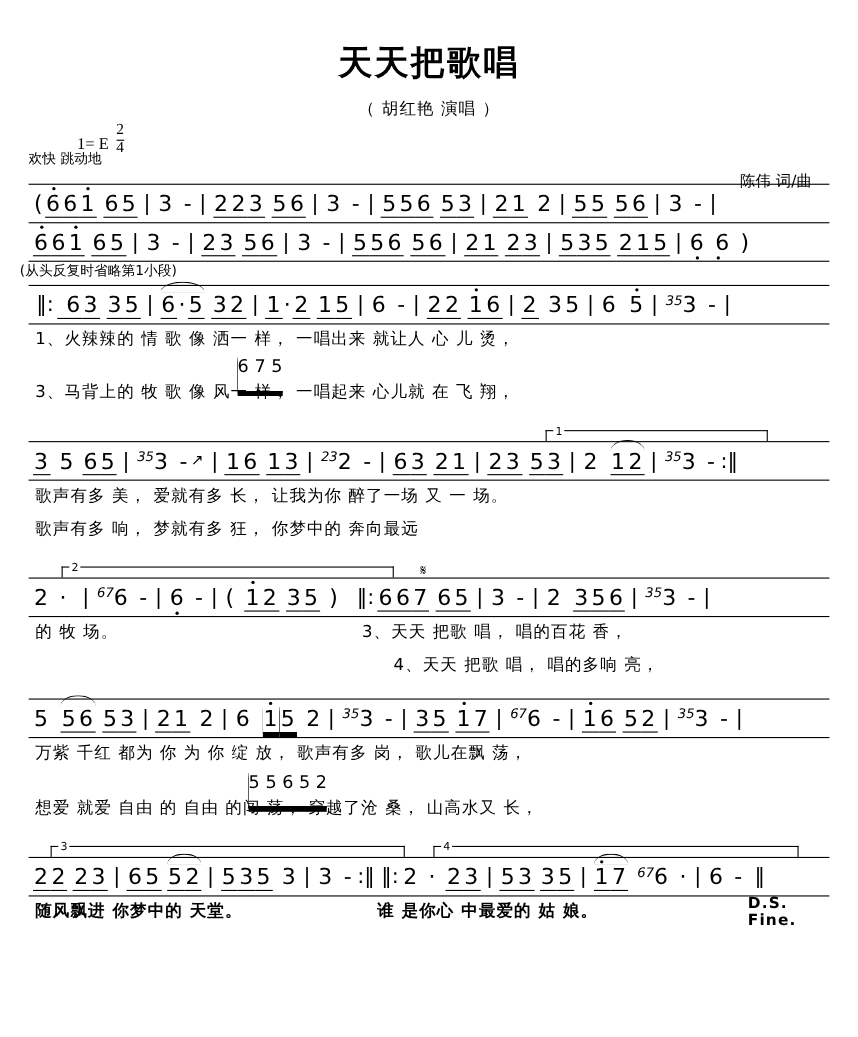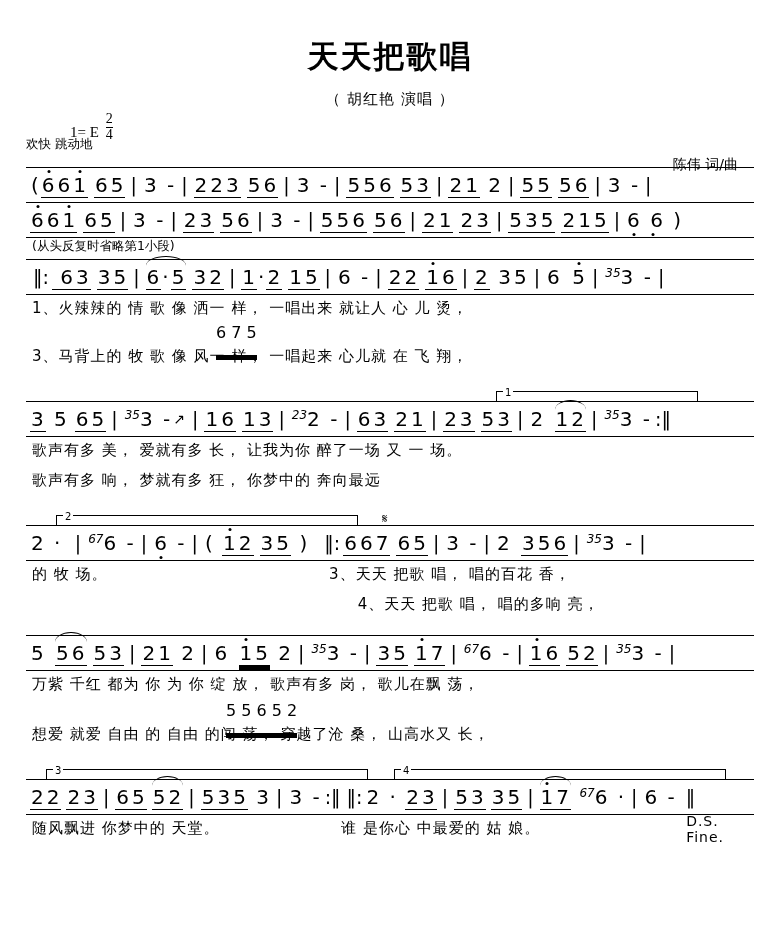--- a/index.html
+++ b/index.html
@@ -265,21 +265,21 @@
           <span class="bar">|</span>
           <span class="g dotdn">6</span>
             <span class="g dotdn">&nbsp;6</span>
           <span class="g">&nbsp;)</span>
         </span>
       </div>
       <span style="visibility:hidden">6 6 1  6 5  | 3 -  | 2 3  5 6  | 3 -  | 5 5 6  5 6  | 2 1 2 3  | 5 3 5  2 1 5  | 6 6 )</span>
     </div>
   </div>
 
-  <div class="note-annot" style="margin-left:26px;">(从头反复时省略第1小段)</div>
+  <div class="note-annot" style="margin-left:12px;">(从头反复时省略第1小段)</div>
 
   <div class="system" style="margin-top:4px;">
     <div class="noteline">
       <div class="cells">
         <span class="cell">
           <span class="rep">‖:</span>
           <span class="g u1">&nbsp;6</span>
             <span class="g u1">3</span>
           <span class="g" style="width:4px"></span>
           <span class="g u1">3</span>
@@ -559,21 +559,21 @@
             <span class="g">&nbsp;·</span>
           <span class="bar">|</span>
           <span class="g">6</span>
             <span class="g">&nbsp;-</span>
           <span class="rep">&nbsp;‖</span>
         </span>
       </div>
       <span style="visibility:hidden">2 2 2 3  | 6 5  5 2  | 5 3 5  3  | 3 - :‖</span>
       <span style="visibility:hidden">‖: 2 · 2  2 3  | 5 3  3 5  | 1 7  6 ·  | 6 -  ‖</span>
     </div>
-    <div class="lyric" style="position:relative;">
+    <div class="lyric" style="position:relative;font-weight:bold;">
       <span>随风飘进  你梦中的    天堂。</span>
       <span style="display:inline-block;width:110px"></span>
       <span>谁 是你心   中最爱的   姑   娘。</span>
       <span class="dsfine" style="top:-2px;">
         <span>D.S.</span><br>
         <span>Fine.</span>
       </span>
     </div>
   </div>
 

